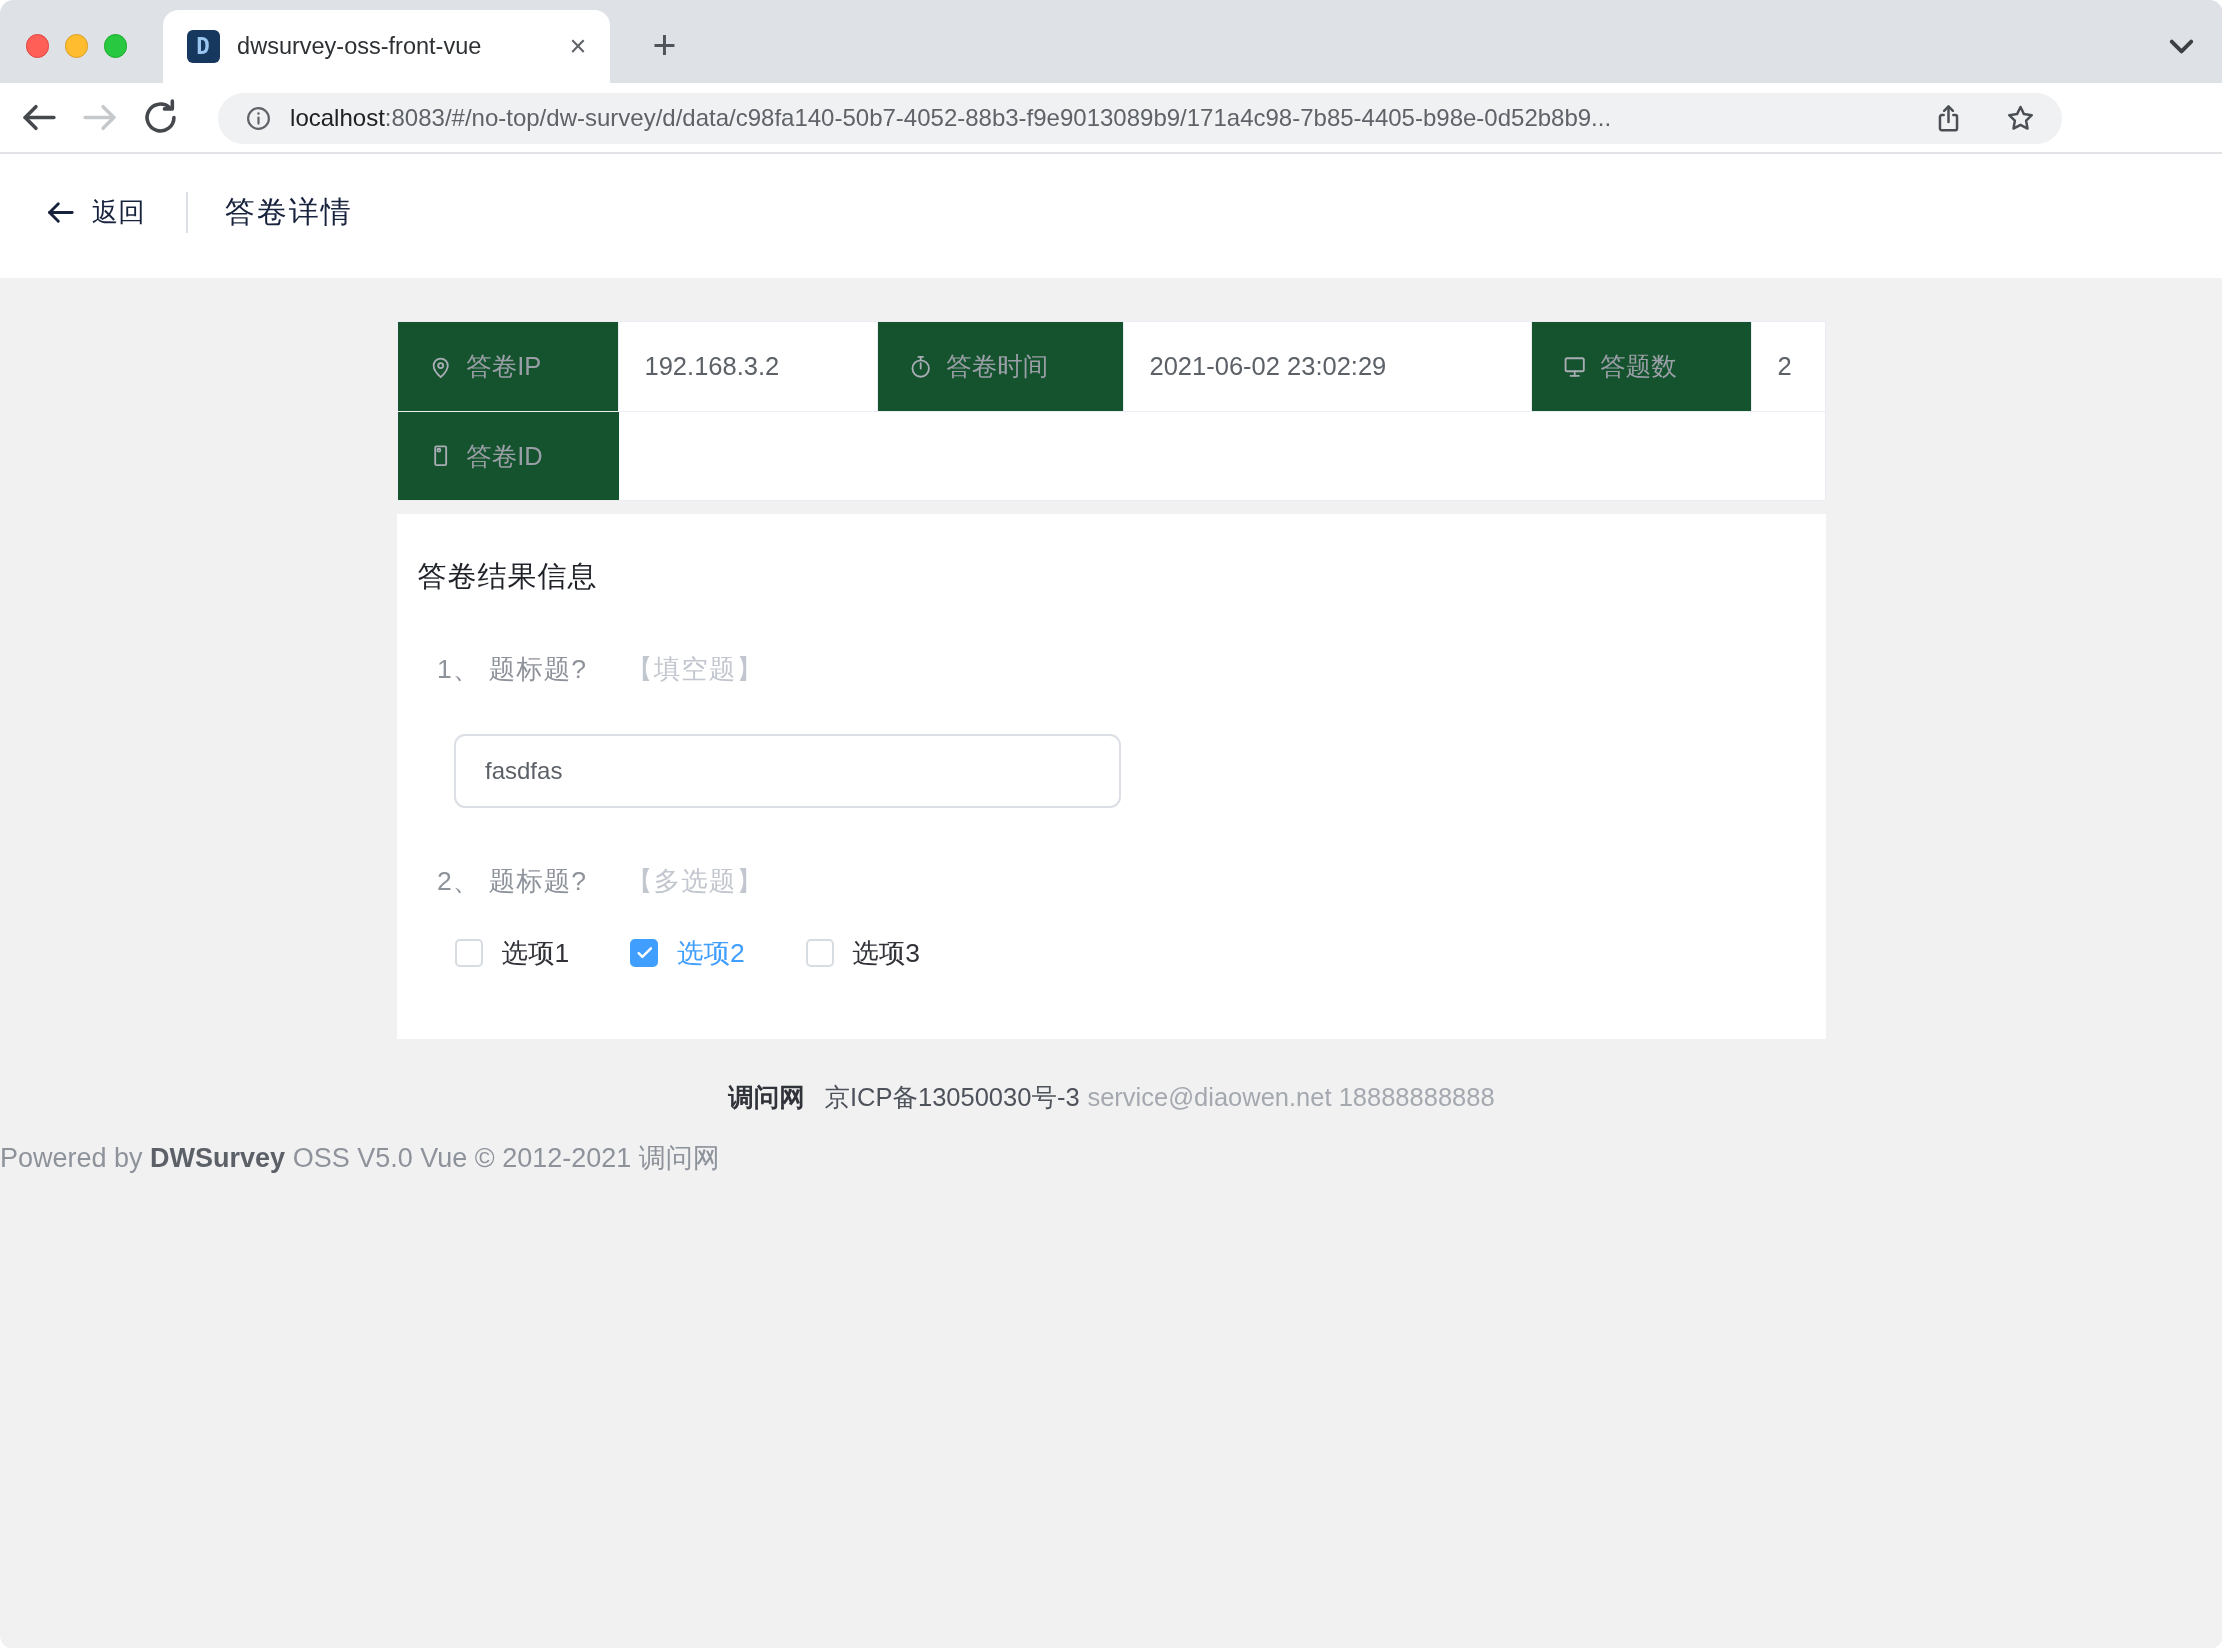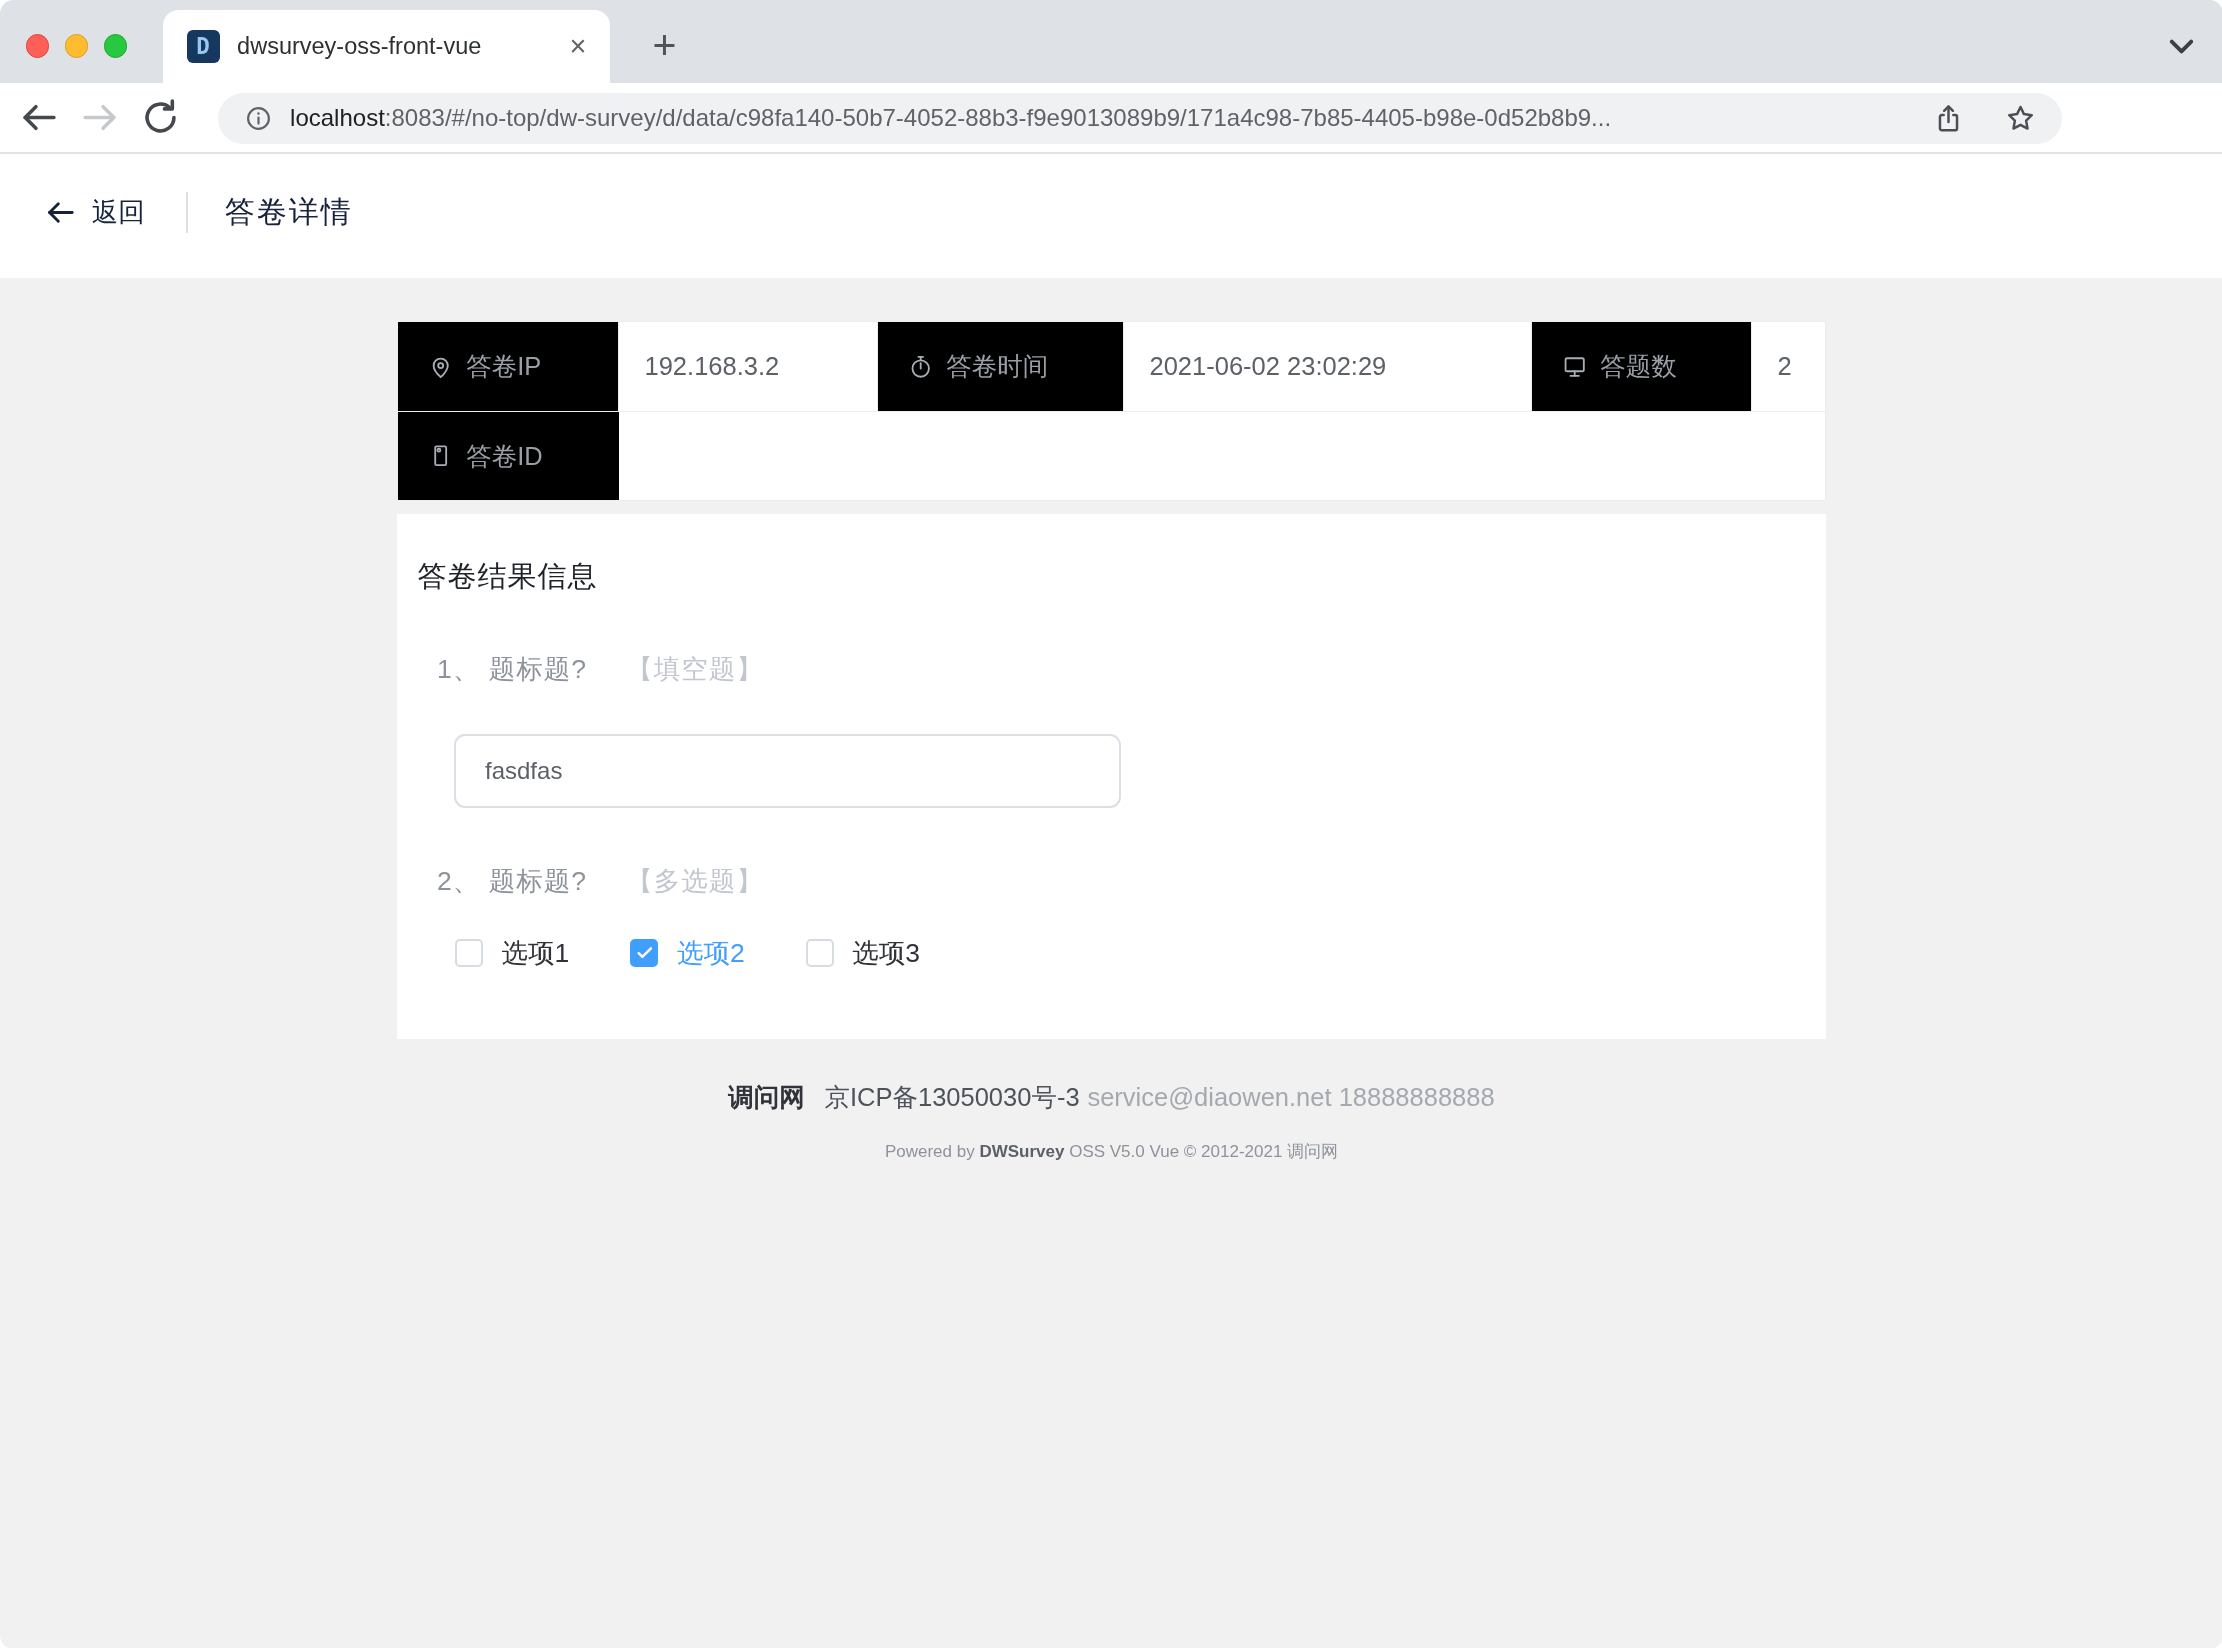--- a/index.html
+++ b/index.html
@@ -43,21 +43,21 @@
   .page-title { font-size:30px; color:#17233D; font-weight:500; letter-spacing:2px; }
 
   
   .content { position:absolute; left:0; top:278px; width:2223px; height:1370px; background:#F1F1F2; }
 
   .meta-table { width:1429px; margin:43px auto 0; background:#fff; border:1px solid #EAEDF3; }
   .mrow { display:flex; height:89px; }
   .mrow + .mrow { border-top:1px solid #EAEDF3; }
   .mcell { display:flex; align-items:center; border-right:1px solid #EAEDF3; overflow:hidden; }
   .mcell:last-child { border-right:none; }
-  .mcell.lab { background:#000000; color:#9A9EA6; padding-left:29px; }
+  .mcell.lab { background:#14532d; color:#9A9EA6; padding-left:29px; }
   .mcell.val { background:#fff; color:#5C6168; padding-left:25.5px; }
   .mcell .mic { width:27.4px; height:27.4px; color:#A9ADB5; margin-right:11.8px; flex:0 0 auto; }
   .mcell span { font-size:25.5px; white-space:nowrap; }
   .w1{width:221px;} .w2{width:259px;} .w3{width:246px;} .w4{width:408px;} .w5{width:220px;} .w6{flex:1;}
   .wid{width:221px;} .wval{flex:1;}
 
   
   .card { position:relative; width:1429px; height:525px; margin:12.7px auto 0; background:#ffffff; }
   .card-title { position:absolute; left:20.6px; top:43px; font-size:29px; color:#1F2329; font-weight:500; letter-spacing:1px; }
   .qline { position:absolute; left:40px; font-size:26.5px; color:#8E939B; letter-spacing:1px; white-space:nowrap; }
@@ -71,21 +71,21 @@
   .cbox svg { display:none; width:19.6px; height:19.6px; }
   .opt.checked .cbox { background:#409EFF; border-color:#409EFF; }
   .opt.checked .cbox svg { display:block; }
   .olabel { margin-left:18.6px; font-size:26.5px; color:#303238; }
   .opt.checked .olabel { color:#409EFF; }
 
   
   .footer1 { margin-top:41px; text-align:center; font-size:25.5px; color:#4E535B; }
   .footer1 .site { font-weight:bold; color:#303339; margin-right:19.6px; }
   .footer1 .contact { color:#A4A8AF; margin-left:7.8px; }
-  .footer2 { margin-top:25.5px; text-align:center; font-size:17px; color:#8E939B; }
+  .footer2 { margin-top:25.5px; font-size:27px; color:#8E939B; }
   .footer2 .brand { font-weight:bold; color:#5C6168; }
   svg { display:block; }
 </style>
 </head>
 <body>
 
 <div class="window">
 
   <div class="tabstrip">
     <div class="lights">

